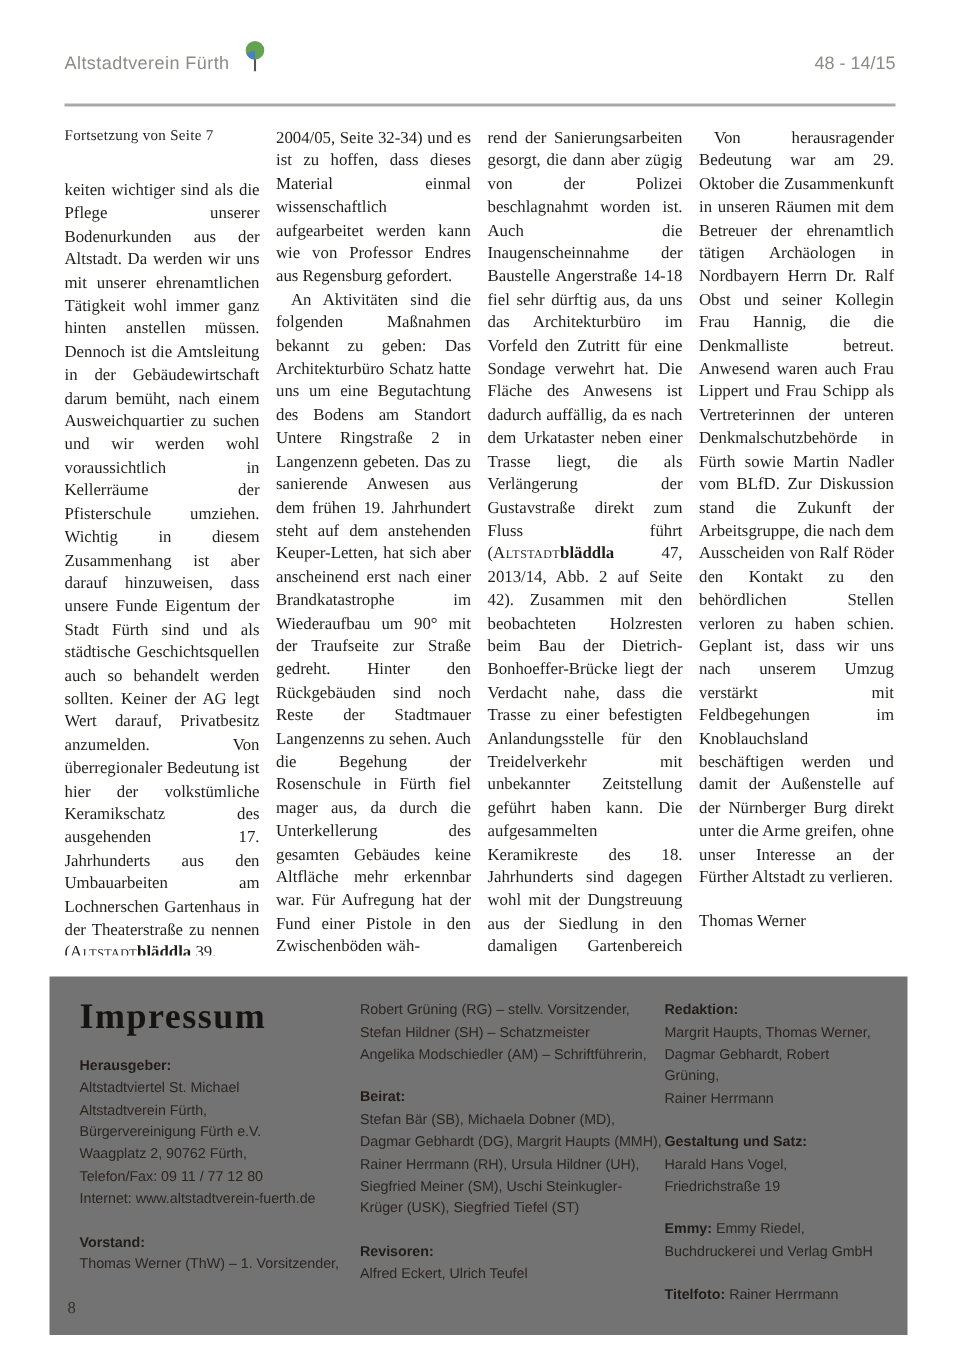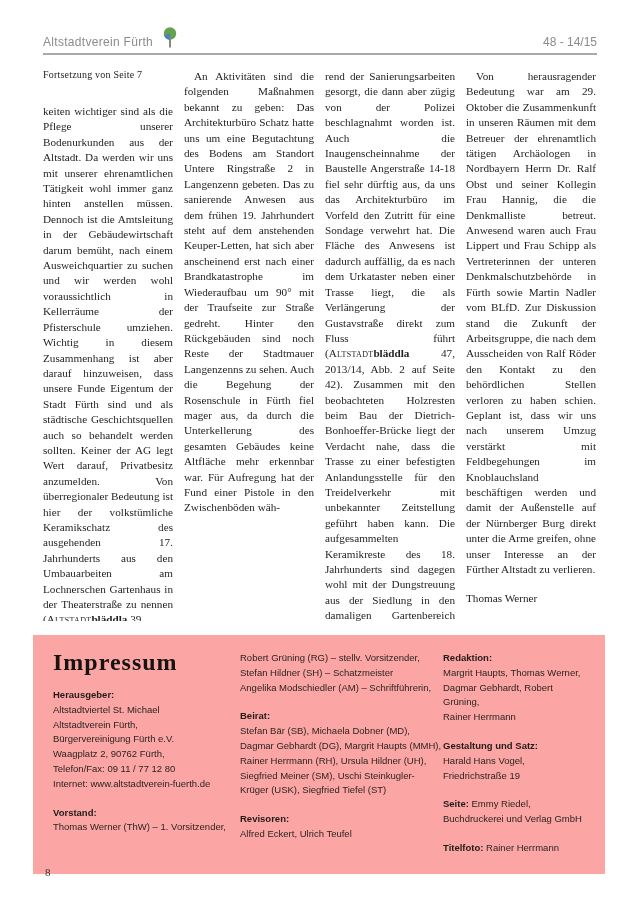--- a/index.html
+++ b/index.html
@@ -12,21 +12,21 @@
     overflow: hidden;
   }
   .page { padding: 26px 40px 0 43px; }
 
   
   .header {
     display: flex; align-items: flex-end;
     color: #8b8b89;
     font-family: "Liberation Sans", sans-serif;
     font-size: 12px;
-    padding-bottom: 4px;
+    padding-bottom: 20px;
     border-bottom: 2.5px solid #a9a9a7;
     width: 554px;
   }
   .header .title { letter-spacing: 0.3px; }
   .header .tree { margin-left: 10px; margin-bottom: -2px; }
   .header .issue { margin-left: auto; }
 
   
   .article { display: flex; gap: 11px; margin-top: 14px; height: 552px; overflow: hidden; width: 554px; }
   .article .col { width: 130px; flex: 0 0 130px; }
@@ -42,21 +42,21 @@
   .article p.indent { text-indent: 10px; }
   .article p + p { margin-top: 0; }
   .seg-smallcaps { font-variant: small-caps; letter-spacing: 0.3px; }
   .seg-bold { font-weight: bold; }
   .signature { font-size: 11.2px; text-align: left; margin-top: 15px; padding-right: 2px; }
 
   
   .impressum {
     margin: 14px 0 0 -10px;
     width: 572px;
-    background: #fca5a5;
+    background: #737373;
     padding: 12px 16px 18px 20px;
     min-height: 238px;
   }
   .impressum-flex { display: flex; }
   .imp-col1 { width: 187px; flex: 0 0 187px; }
   .imp-col2 { width: 203px; flex: 0 0 203px; }
   .imp-col3 { flex: 1; }
   .impressum-title {
     font-family: "Liberation Serif", serif;
     font-weight: bold; font-size: 24px; letter-spacing: 1px;
@@ -93,20 +93,21 @@
     </span>
     <span class="issue">48 - 14/15</span>
   </div>
 
   <div class="article">
       <div class="col">
         <div class="continuation-note">Fortsetzung von Seite 7</div>
         <p><span>keiten wichtiger sind als die Pflege unserer Bodenurkunden aus der Altstadt. Da werden wir uns mit unserer ehrenamtlichen Tätigkeit wohl immer ganz hinten anstellen müssen. Dennoch ist die Amtsleitung in der Gebäudewirtschaft darum bemüht, nach einem Ausweichquartier zu suchen und wir werden wohl voraussichtlich in Kellerräume der Pfisterschule umziehen. Wichtig in diesem Zusammenhang ist aber darauf hinzuweisen, dass unsere Funde Eigentum der Stadt Fürth sind und als städtische Geschichtsquellen auch so behandelt werden sollten. Keiner der AG legt Wert darauf, Privatbesitz anzumelden. Von überregionaler Bedeutung ist hier der volkstümliche Keramikschatz des ausgehenden 17. Jahrhunderts aus den Umbauarbeiten am Lochnerschen Gartenhaus in der Theaterstraße zu nennen (</span><span class="seg-smallcaps">Altstadt</span><span class="seg-bold">bläddla</span><span> 39,</span></p>
       </div>
       <div class="col">
+        <p><span>2004/05, Seite 32-34) und es ist zu hoffen, dass dieses Material einmal wissenschaftlich aufgearbeitet werden kann wie von Professor Endres aus Regensburg gefordert.</span></p>
         <p class="indent"><span>An Aktivitäten sind die folgenden Maßnahmen bekannt zu geben: Das Architekturbüro Schatz hatte uns um eine Begutachtung des Bodens am Standort Untere Ringstraße 2 in Langenzenn gebeten. Das zu sanierende Anwesen aus dem frühen 19. Jahrhundert steht auf dem anstehenden Keuper-Letten, hat sich aber anscheinend erst nach einer Brandkatastrophe im Wiederaufbau um 90° mit der Traufseite zur Straße gedreht. Hinter den Rückgebäuden sind noch Reste der Stadtmauer Langenzenns zu sehen. Auch die Begehung der Rosenschule in Fürth fiel mager aus, da durch die Unterkellerung des gesamten Gebäudes keine Altfläche mehr erkennbar war. Für Aufregung hat der Fund einer Pistole in den Zwischenböden wäh-</span></p>
       </div>
       <div class="col">
         <p><span>rend der Sanierungsarbeiten gesorgt, die dann aber zügig von der Polizei beschlagnahmt worden ist. Auch die Inaugenscheinnahme der Baustelle Angerstraße 14-18 fiel sehr dürftig aus, da uns das Architekturbüro im Vorfeld den Zutritt für eine Sondage verwehrt hat. Die Fläche des Anwesens ist dadurch auffällig, da es nach dem Urkataster neben einer Trasse liegt, die als Verlängerung der Gustavstraße direkt zum Fluss führt (</span><span class="seg-smallcaps">Altstadt</span><span class="seg-bold">bläddla</span><span> 47, 2013/14, Abb. 2 auf Seite 42). Zusammen mit den beobachteten Holzresten beim Bau der Dietrich-Bonhoeffer-Brücke liegt der Verdacht nahe, dass die Trasse zu einer befestigten Anlandungsstelle für den Treidelverkehr mit unbekannter Zeitstellung geführt haben kann. Die aufgesammelten Keramikreste des 18. Jahrhunderts sind dagegen wohl mit der Dungstreuung aus der Siedlung in den damaligen Gartenbereich gelangt.</span></p>
       </div>
       <div class="col">
         <p class="indent"><span>Von herausragender Bedeutung war am 29. Oktober die Zusammenkunft in unseren Räumen mit dem Betreuer der ehrenamtlich tätigen Archäologen in Nordbayern Herrn Dr. Ralf Obst und seiner Kollegin Frau Hannig, die die Denkmalliste betreut. Anwesend waren auch Frau Lippert und Frau Schipp als Vertreterinnen der unteren Denkmalschutzbehörde in Fürth sowie Martin Nadler vom BLfD. Zur Diskussion stand die Zukunft der Arbeitsgruppe, die nach dem Ausscheiden von Ralf Röder den Kontakt zu den behördlichen Stellen verloren zu haben schien. Geplant ist, dass wir uns nach unserem Umzug verstärkt mit Feldbegehungen im Knoblauchsland beschäftigen werden und damit der Außenstelle auf der Nürnberger Burg direkt unter die Arme greifen, ohne unser Interesse an der Fürther Altstadt zu verlieren.</span></p>
         <div class="signature">Thomas Werner</div>
       </div>
     </div>
@@ -155,21 +156,21 @@
             <div class="imp-heading">Redaktion:</div>
             <div class="imp-line">Margrit Haupts, Thomas Werner,</div>
             <div class="imp-line">Dagmar Gebhardt, Robert Grüning,</div>
             <div class="imp-line">Rainer Herrmann</div>
           </div>
           <div class="imp-block">
             <div class="imp-heading">Gestaltung und Satz:</div>
             <div class="imp-line">Harald Hans Vogel, Friedrichstraße 19</div>
           </div>
           <div class="imp-block">
-            <div class="imp-line"><span class="imp-heading">Seite: </span>Emmy Riedel,</div>
+            <div class="imp-line"><span class="imp-heading">Emmy: </span>Emmy Riedel,</div>
             <div class="imp-line">Buchdruckerei und Verlag GmbH</div>
           </div>
           <div class="imp-block">
             <div class="imp-line"><span class="imp-heading">Titelfoto: </span>Rainer Herrmann</div>
           </div>
         </div>
     </div>
   </div>
 
 </div>

